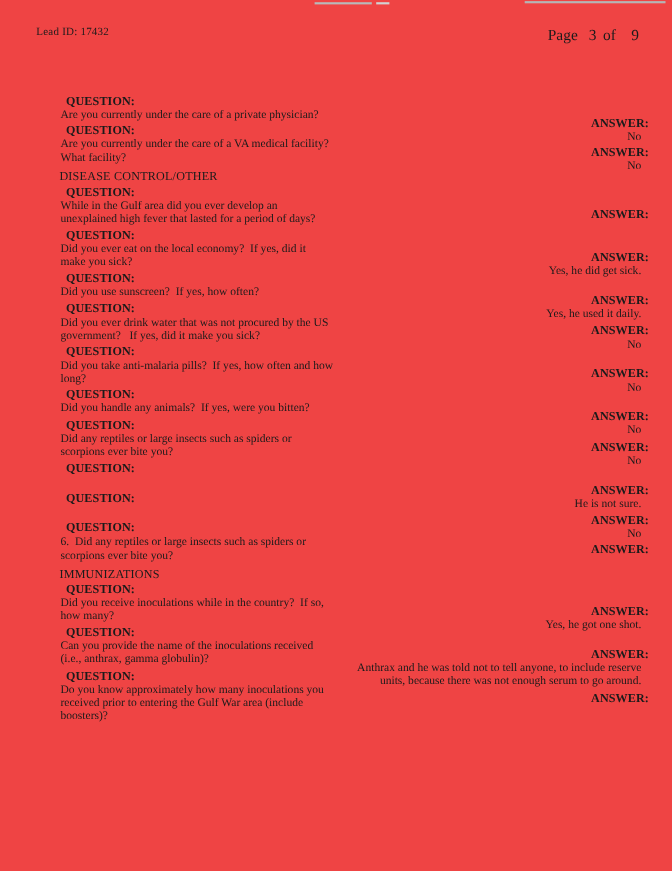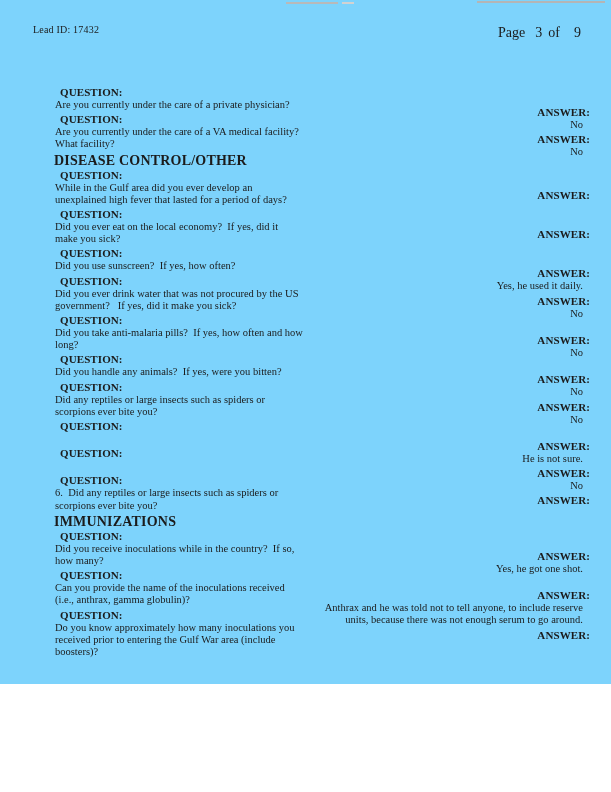--- a/index.html
+++ b/index.html
@@ -1,20 +1,20 @@
 <!DOCTYPE html>
 <html><head>
 <meta charset="utf-8">
 <style>
   html, body { margin: 0; padding: 0; background: #ffffff; }
   .page {
     position: relative;
     width: 611px;
-    height: 684px;
-    background: #7dd3fc;
+    height: 792px;
+    background: #ef4444;
     overflow: hidden;
     font-family: "Liberation Serif", "DejaVu Serif", serif;
     color: #1b1b1b;
   }
   .artifact { position: absolute; height: 2px; }
   .a1 { left: 286px; top: 2px; width: 52px; background: #b9b9b9; }
   .a2 { left: 342px; top: 2px; width: 12px; background: #d2d2d2; }
   .a3 { left: 477px; top: 1px; width: 128px; background: #b5b5b5; }
   .hdr-lead {
     position: absolute; left: 33px; top: 24px;
@@ -41,22 +41,22 @@
   }
   .q-head { padding-left: 5px; }
   .q-text, .a-text {
     font-size: 10.5px;
     line-height: 12.2px;
     white-space: pre-wrap;
   }
   .q-text { width: 248px; }
   .a-text { width: 276px; }
   .section {
-    font-weight: bold;
-    font-size: 14px;
+    font-weight: normal;
+    font-size: 11px;
     line-height: 14px;
     margin: 3px 0 1px -1px;
     letter-spacing: 0.2px;
   }
 </style>
 </head>
 <body>
 
 <div class="page">
   <div class="artifact a1"></div>
@@ -101,20 +101,21 @@
       <div class="a-text"></div>
     </div>
   </div>
       <div class="row">
     <div class="qcell">
       <div class="q-head">QUESTION:</div>
       <div class="q-text">Did you ever eat on the local economy?  If yes, did it make you sick?</div>
     </div>
     <div class="acell">
       <div class="a-head">ANSWER:</div>
+      <div class="a-text">Yes, he did get sick.</div>
     </div>
   </div>
       <div class="row">
     <div class="qcell">
       <div class="q-head">QUESTION:</div>
       <div class="q-text">Did you use sunscreen?  If yes, how often?</div>
     </div>
     <div class="acell">
       <div class="a-head">ANSWER:</div>
       <div class="a-text">Yes, he used it daily.</div>

